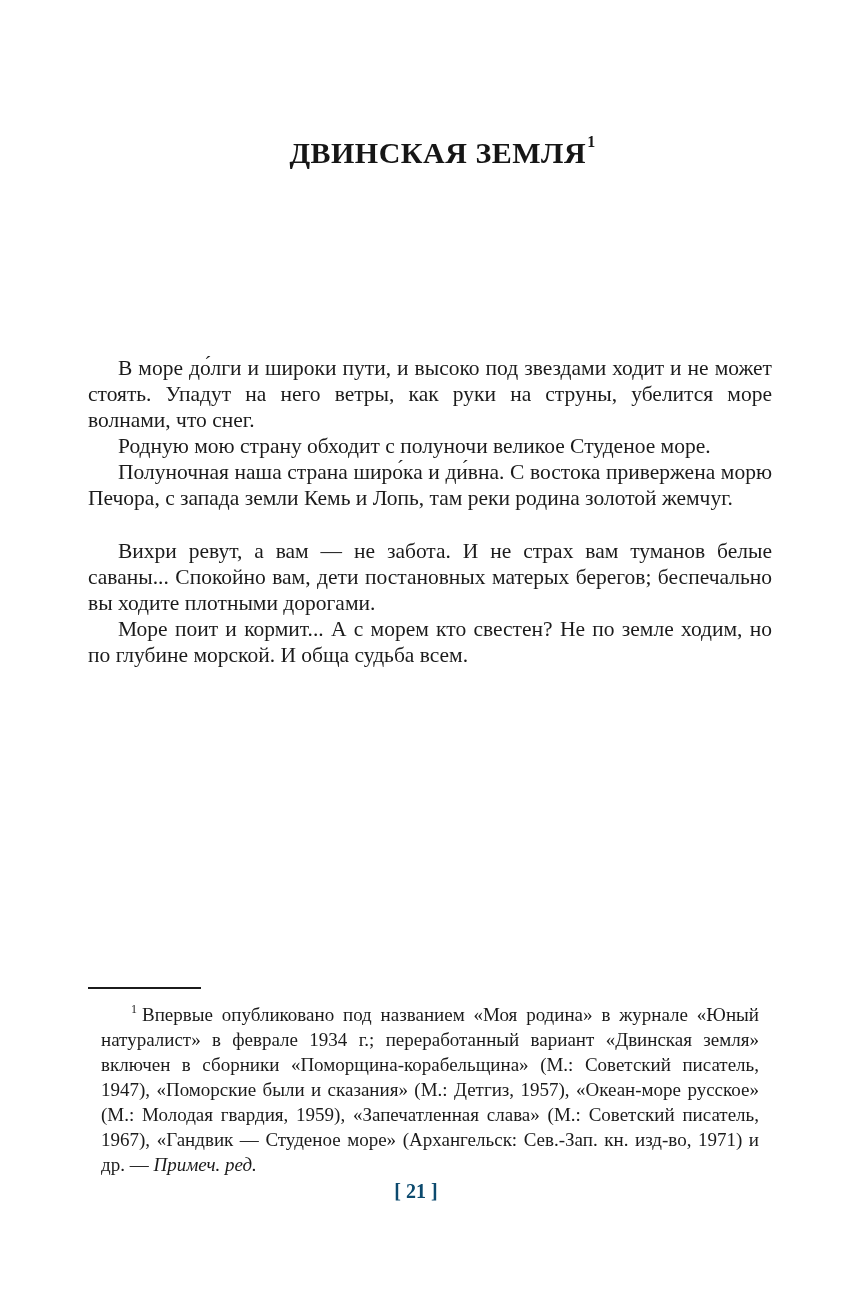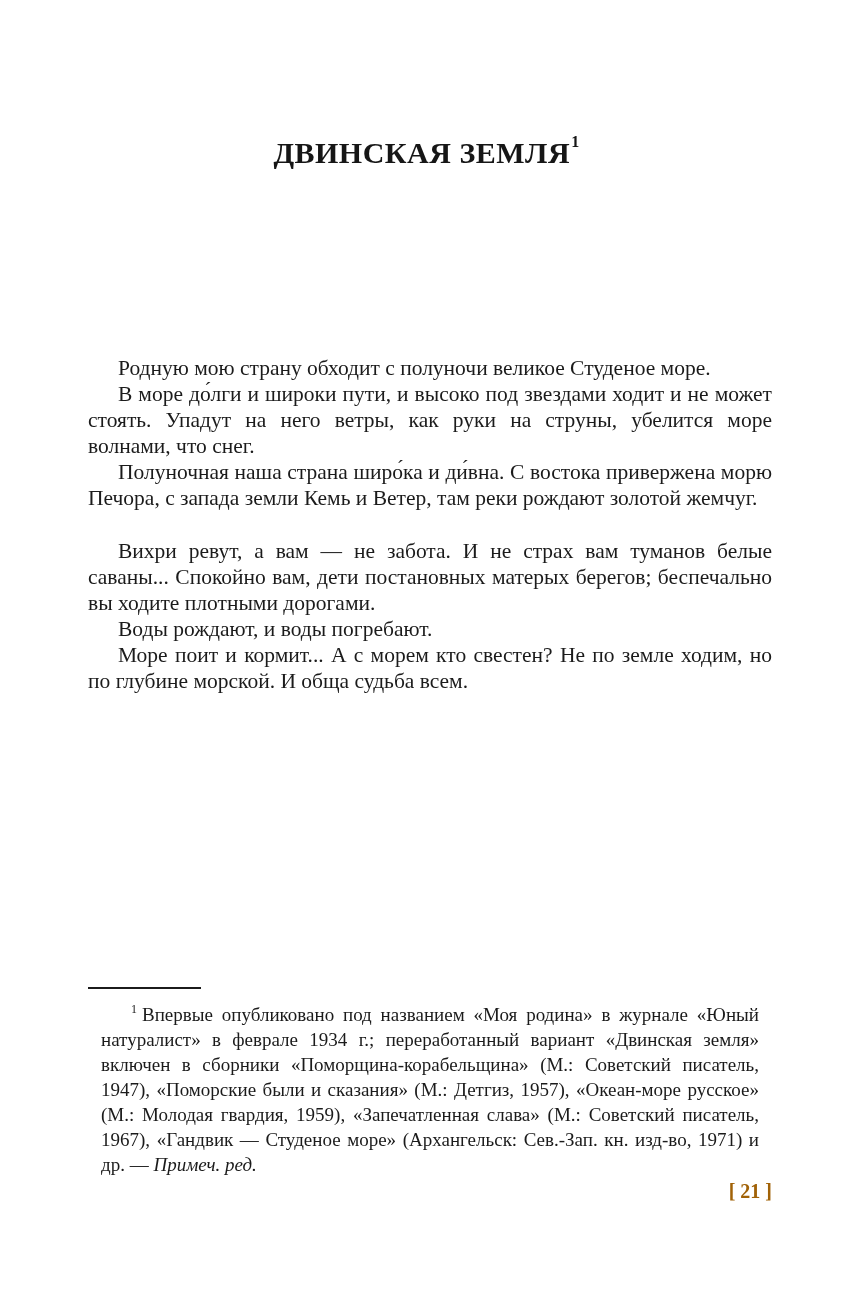--- a/index.html
+++ b/index.html
@@ -13,21 +13,21 @@
     height: 1299px;
     margin: 0 auto;
     background: #ffffff;
     color: #1b1b1b;
     font-family: "Liberation Serif", "DejaVu Serif", serif;
     overflow: hidden;
   }
   .title {
     position: absolute;
     top: 136px;
-    left: 84px;
+    left: 100px;
     width: 684px;
     margin: 0;
     text-align: center;
     font-size: 30px;
     line-height: 34px;
     font-weight: bold;
     letter-spacing: 0.5px;
     color: #161616;
   }
   .title sup {
@@ -86,44 +86,43 @@
     position: relative;
     top: 1px;
     padding-right: 5px;
   }
   .footnote-text em {
     font-style: italic;
   }
   .page-number {
     position: absolute;
     top: 1180px;
-    left: 88px;
+    left: 74px;
     width: 684px;
-    text-align: right;
+    text-align: center;
     font-size: 20px;
     font-weight: bold;
-    color: #a16207;
+    color: #0c4a6e;
   }
 </style>
 </head>
 <body>
 
 <div class="page">
 
   <h1 class="title"><span>ДВИНСКАЯ ЗЕМЛЯ</span><sup>1</sup></h1>
 
   <div class="body-text">
     <div class="section-1">
+      <p>В море до́лги и широки пути, и высоко под звездами ходит и не может стоять. Упадут на него ветры, как руки на струны, убелится море волнами, что снег.</p>
       <p>Родную мою страну обходит с полуночи великое Студеное море.</p>
-      <p>В море до́лги и широки пути, и высоко под звездами ходит и не может стоять. Упадут на него ветры, как руки на струны, убелится море волнами, что снег.</p>
-      <p>Полуночная наша страна широ́ка и ди́вна. С востока привержена морю Печора, с запада земли Кемь и Ветер, там реки рождают золотой жемчуг.</p>
+      <p>Полуночная наша страна широ́ка и ди́вна. С востока привержена морю Печора, с запада земли Кемь и Лопь, там реки родина золотой жемчуг.</p>
     </div>
     <div class="section-2">
       <p>Вихри ревут, а вам — не забота. И не страх вам туманов белые саваны... Спокойно вам, дети постановных матерых берегов; беспечально вы ходите плотными дорогами.</p>
-      <p>Воды рождают, и воды погребают.</p>
       <p>Море поит и кормит... А с морем кто свестен? Не по земле ходим, но по глубине морской. И обща судьба всем.</p>
     </div>
   </div>
 
   <div class="footnote">
     <div class="footnote-rule"></div>
     <p class="footnote-text"><sup>1</sup><span>Впервые опубликовано под названием «Моя родина» в журнале «Юный натуралист» в феврале 1934 г.; переработанный вариант «Двинская земля» включен в сборники «Поморщина-корабельщина» (М.: Советский писатель, 1947), «Поморские были и сказания» (М.: Детгиз, 1957), «Океан-море русское» (М.: Молодая гвардия, 1959), «Запечатленная слава» (М.: Советский писатель, 1967), «Гандвик — Студеное море» (Архангельск: Сев.-Зап. кн. изд-во, 1971) и др. — </span><em>Примеч. ред.</em></p>
   </div>
 
   <div class="page-number">[ 21 ]</div>

